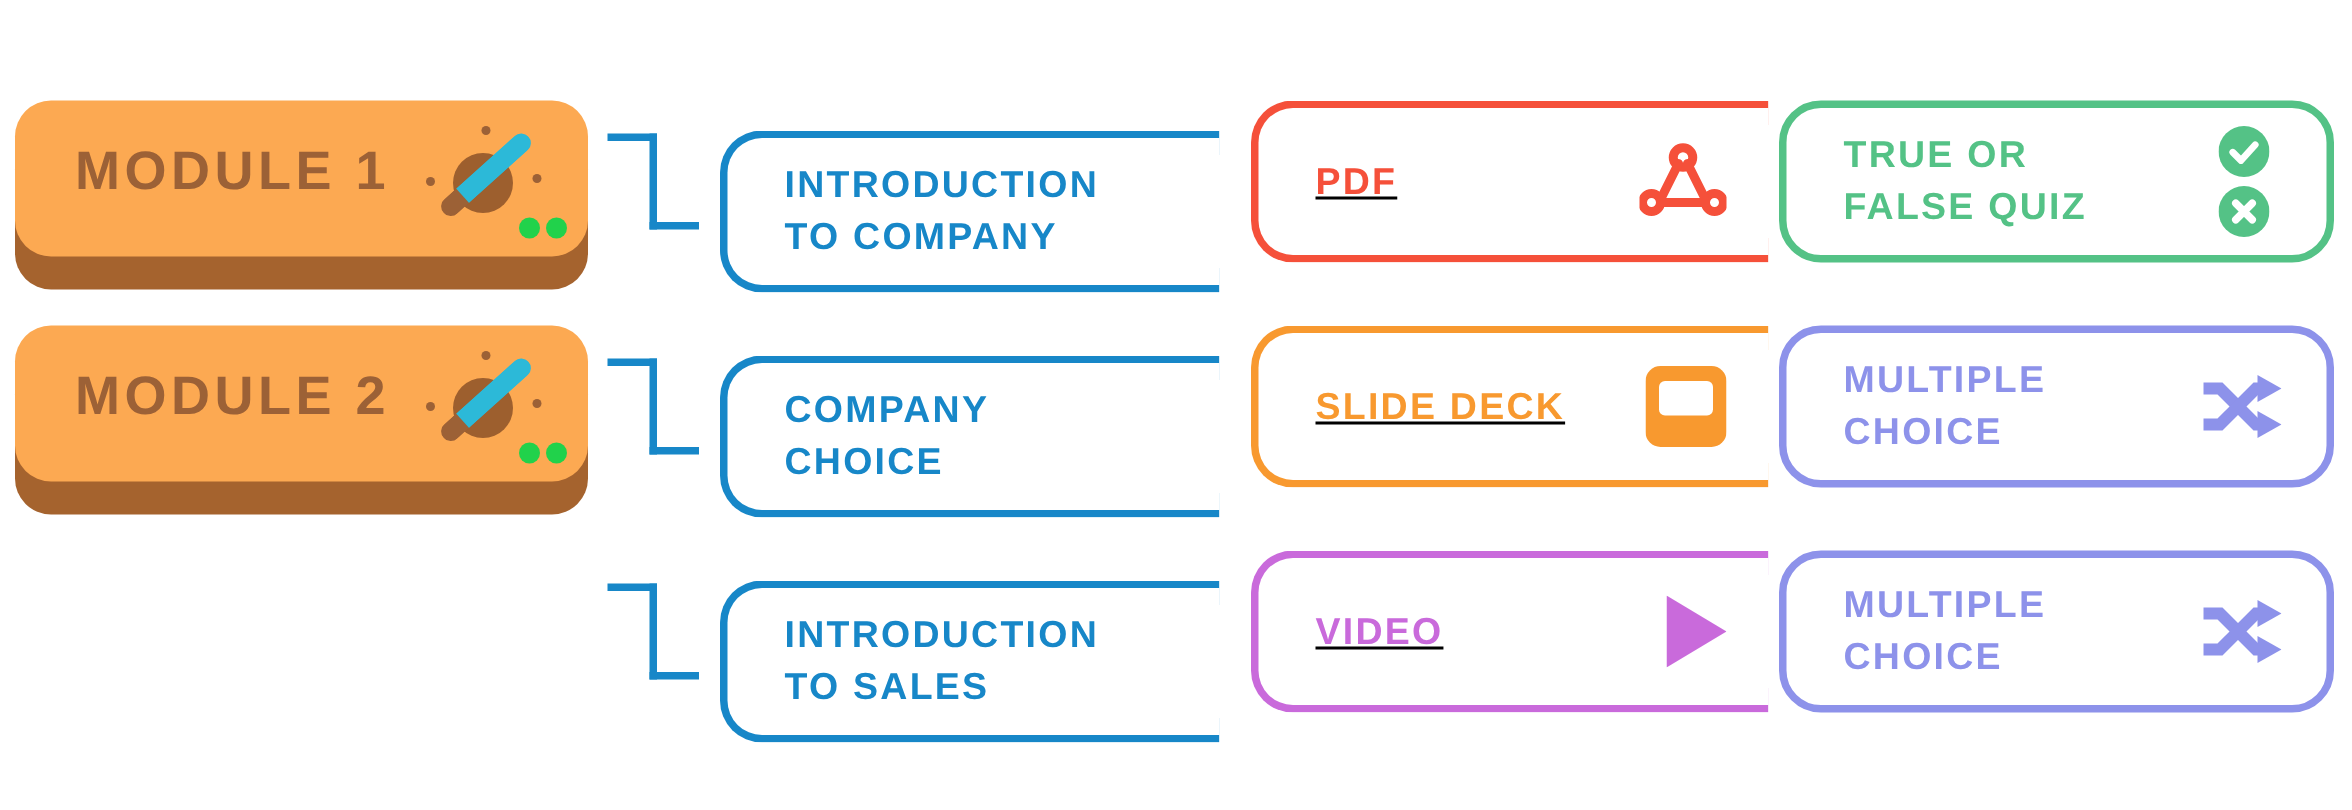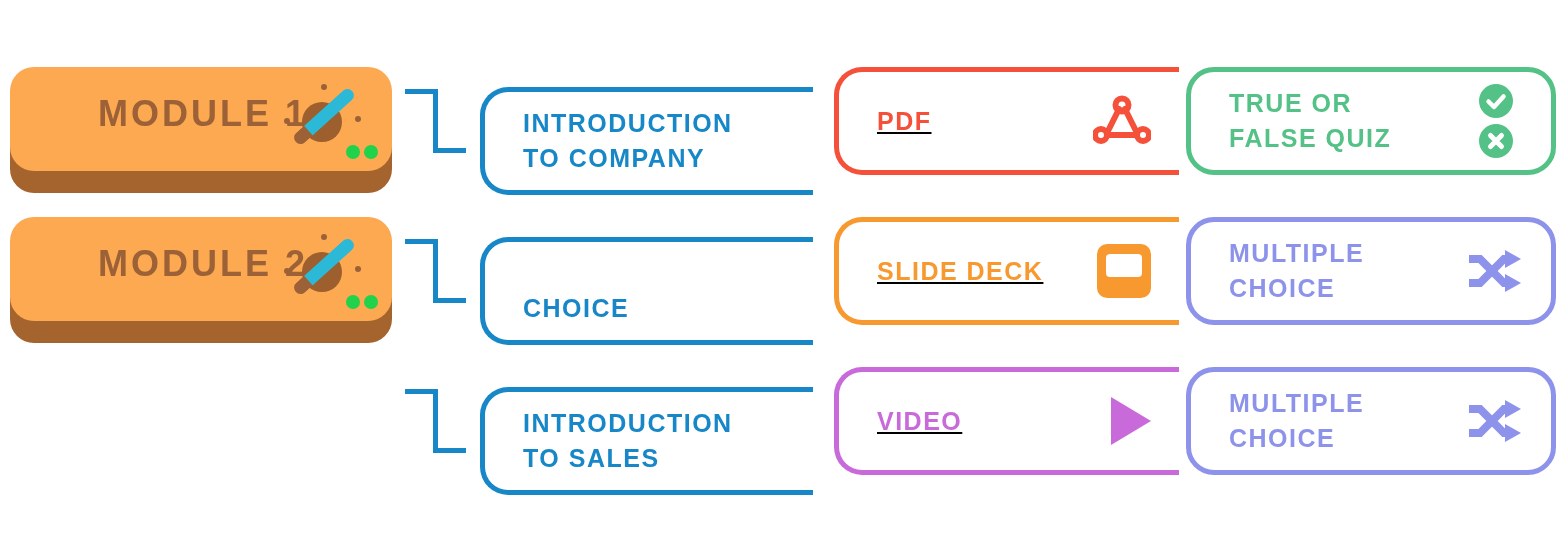--- a/index.html
+++ b/index.html
@@ -7,21 +7,21 @@
           font-family:"Liberation Sans",sans-serif;overflow:hidden;}
   .row{position:absolute;left:0;width:1568px;height:130px;}
 
   
   .module-card{position:absolute;left:10px;top:0;width:382px;height:126px;}
   .card-base{position:absolute;left:0;top:22px;width:382px;height:104px;
              background:var(--card-base);border-radius:24px;}
   .card-face{position:absolute;left:0;top:0;width:382px;height:104px;
              background:var(--card-face);border-radius:24px;}
   .card-label{position:absolute;left:40px;top:0;height:93px;display:flex;align-items:center;
-              font-size:36px;font-weight:700;letter-spacing:3px;color:var(--card-text);margin-left:48px;}
+              font-size:36px;font-weight:700;letter-spacing:3px;color:var(--card-text);}
   .badge{position:absolute;left:267px;top:0;width:115px;height:104px;}
   .planet{position:absolute;left:25px;top:35px;width:40px;height:40px;border-radius:50%;
           background:var(--planet-brown);}
   .wand{position:absolute;left:9px;top:43px;width:76px;height:13px;border-radius:7px;
         overflow:hidden;display:flex;transform:rotate(-42deg);}
   .wand-tip{width:17px;background:var(--card-text);}
   .wand-body{flex:1;background:var(--wand-teal);}
   .dot{position:absolute;width:6px;height:6px;border-radius:50%;background:var(--card-text);}
   .dot-t{left:44px;top:17px;}.dot-l{left:7px;top:51px;}.dot-r{left:78px;top:49px;}
   .gdot{position:absolute;width:14px;height:14px;border-radius:50%;background:var(--dot-green);top:78px;}
@@ -134,21 +134,21 @@
         <div class="gdot gdot-1"></div>
         <div class="gdot gdot-2"></div>
       </div>
     </div>
     <div class="conn conn-h1"></div>
     <div class="conn conn-v"></div>
     <div class="conn conn-h2"></div>
 
     <div class="box open-box topic-box c-blue">
       <div class="box-label">
-        <br><span>CHOICE</span>
+        <span>COMPANY</span><br><span>CHOICE</span>
       </div>
     </div>
 
     <div class="box open-box format-box c-orange">
       <div class="box-label">SLIDE DECK</div>
       <svg class="box-icon format-icon" width="54" height="54" viewBox="0 0 54 54">
         <rect x="0" y="0" width="54" height="54" rx="10" fill="var(--orange)"></rect>
         <rect x="9" y="10" width="36" height="23" rx="4" fill="#fff"></rect>
       </svg>
     </div>

